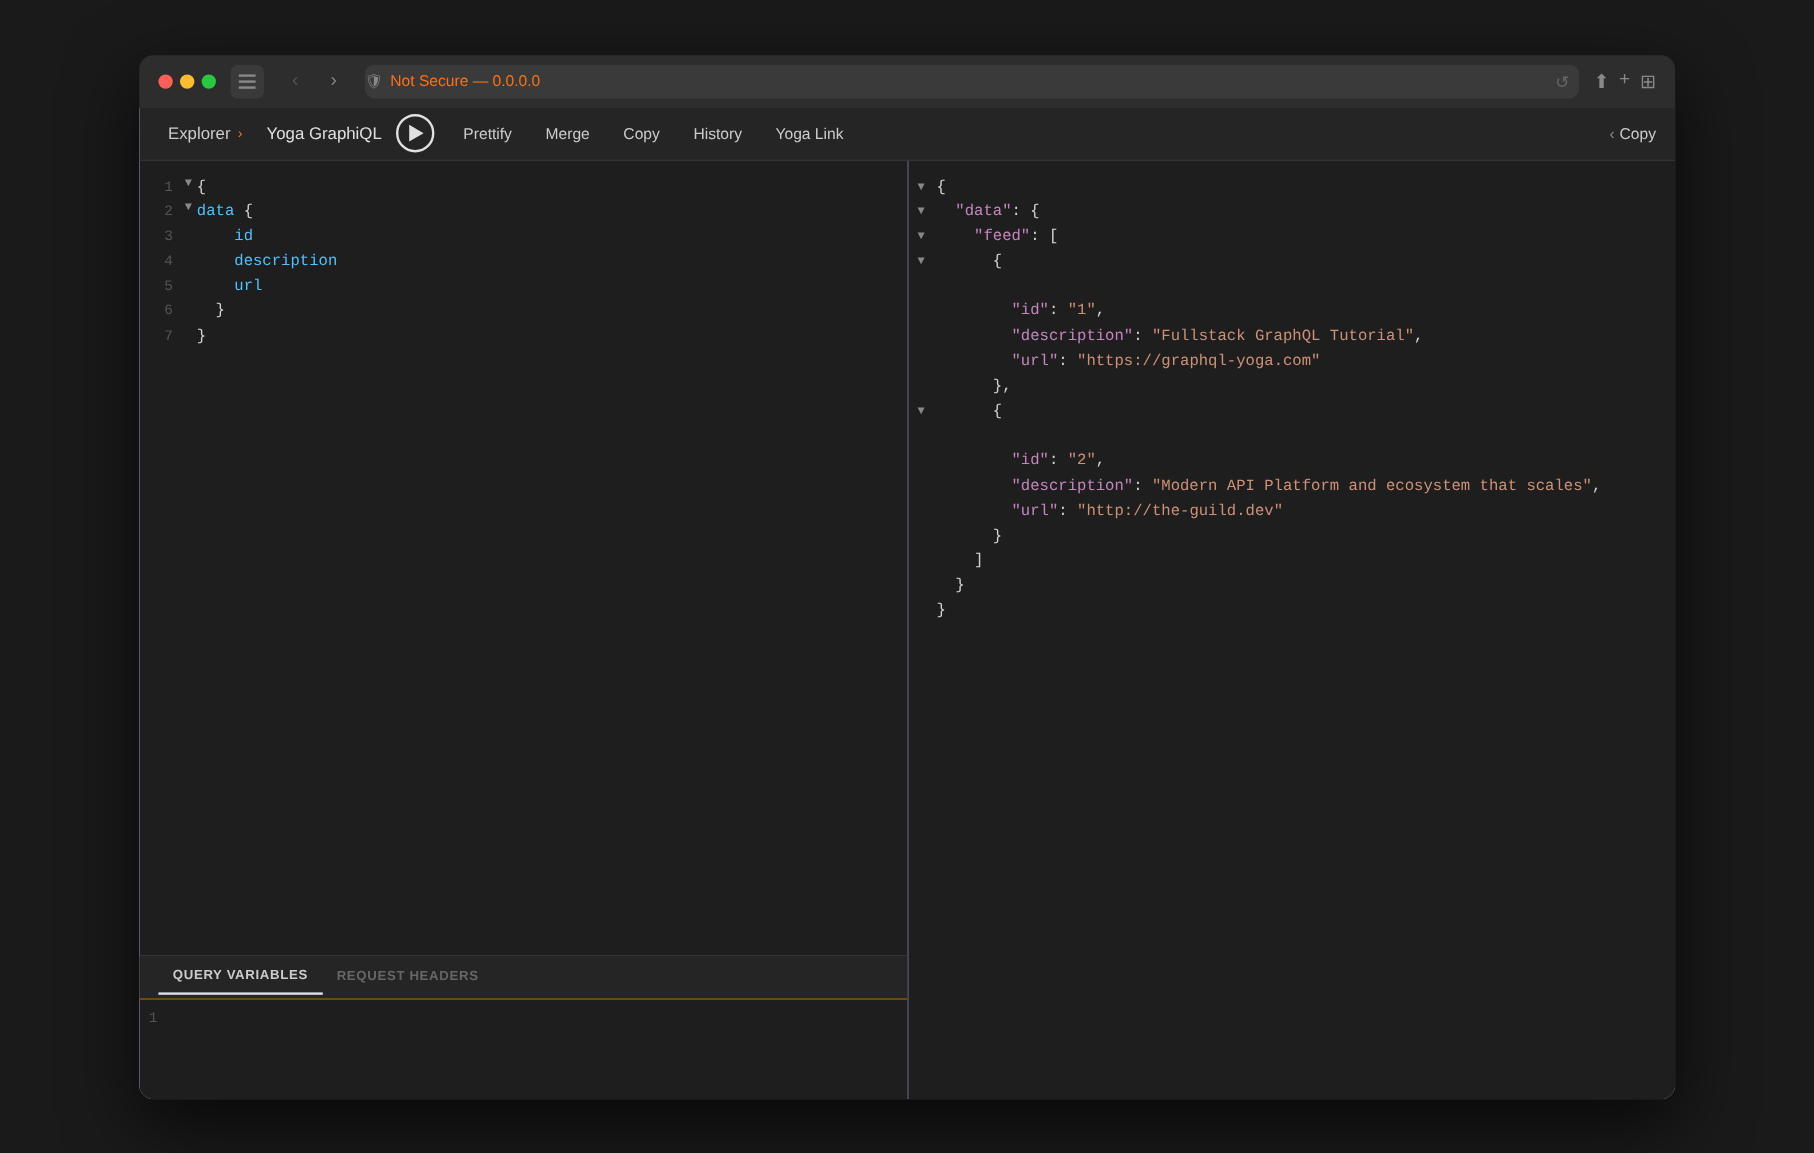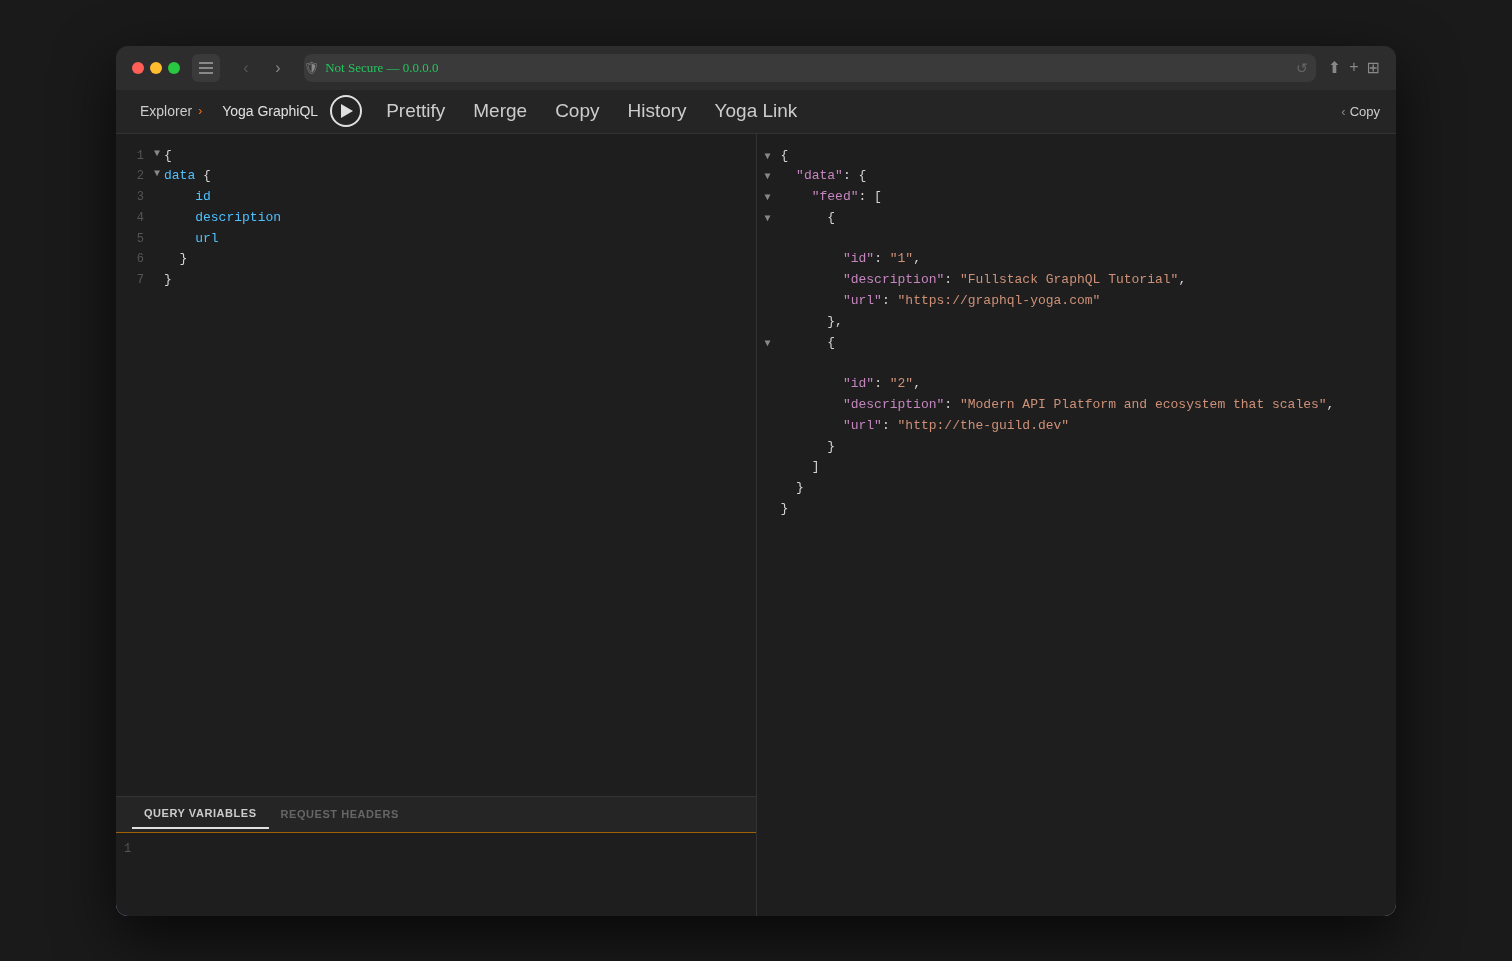--- a/index.html
+++ b/index.html
@@ -168,21 +168,21 @@
       width: 0;
       height: 0;
       border-top: 7px solid transparent;
       border-bottom: 7px solid transparent;
       border-left: 12px solid #e0e0e0;
       margin-left: 2px;
     }
 
     .toolbar-btn {
       color: #ccc;
-      font-size: 19px;
+      font-size: 13px;
       font-weight: 500;
       cursor: pointer;
       padding: 6px 12px;
       border-radius: 4px;
       background: transparent;
       border: none;
     }
 
     .toolbar-spacer { flex: 1; }
 
@@ -352,21 +352,21 @@
         <rect x="1" y="7" width="14" height="2" fill="#888"></rect>
         <rect x="1" y="12" width="14" height="2" fill="#888"></rect>
       </svg>
     </div>
     <div class="nav-buttons">
       <div class="nav-btn" style="color:#555;">‹</div>
       <div class="nav-btn" style="color:#888;">›</div>
     </div>
     <div class="address-bar">
       <span style="color:#888;font-size:12px;">🛡</span>
-      <span style="color:#22c55e;font-size:13px;font-family:Liberation Serif, serif;">Not Secure — 0.0.0.0</span>
+      <span style="color:#f97316;font-size:13px;">Not Secure — 0.0.0.0</span>
       <span style="color:#666;font-size:14px;margin-left:auto;margin-right:8px;">↺</span>
     </div>
     <div class="browser-actions">
       <span style="font-size:16px;color:#888;">⬆</span>
       <span style="font-size:16px;color:#888;">+</span>
       <span style="font-size:16px;color:#888;">⊞</span>
     </div>
   </div>
 
   <div class="graphiql-app">

